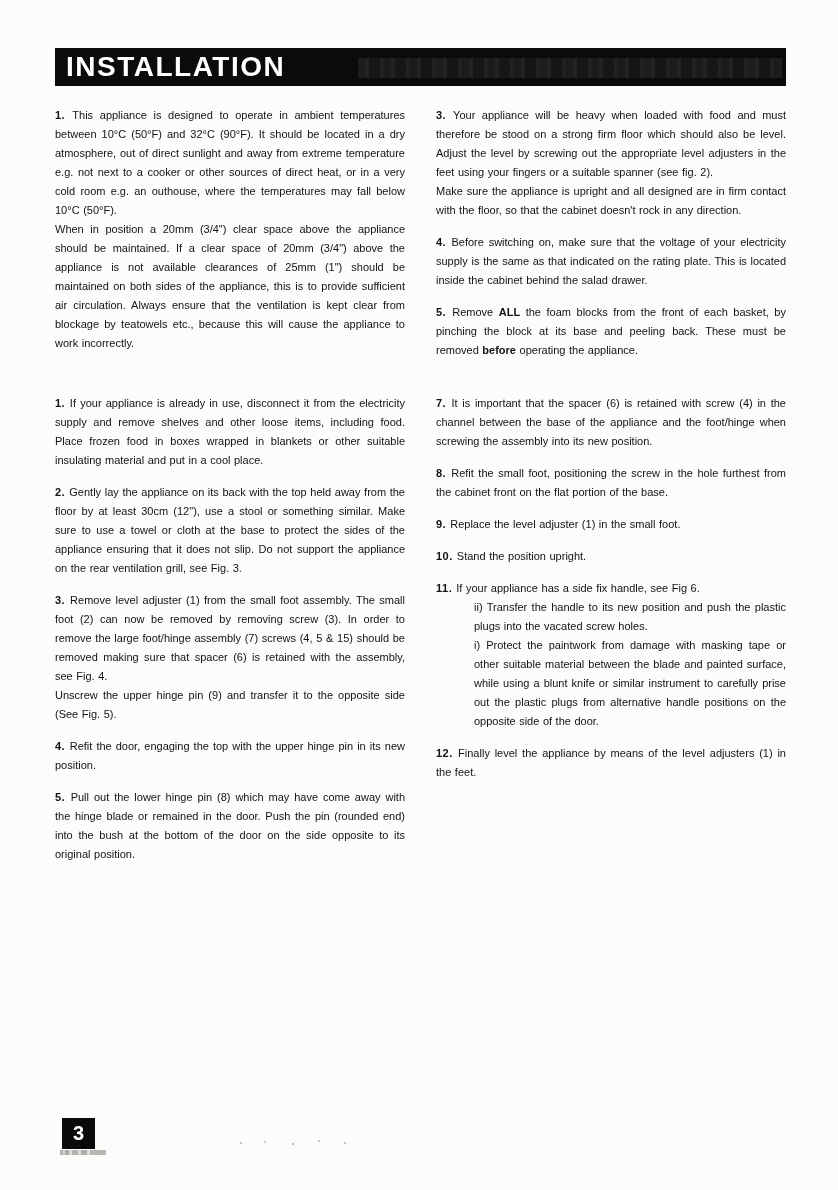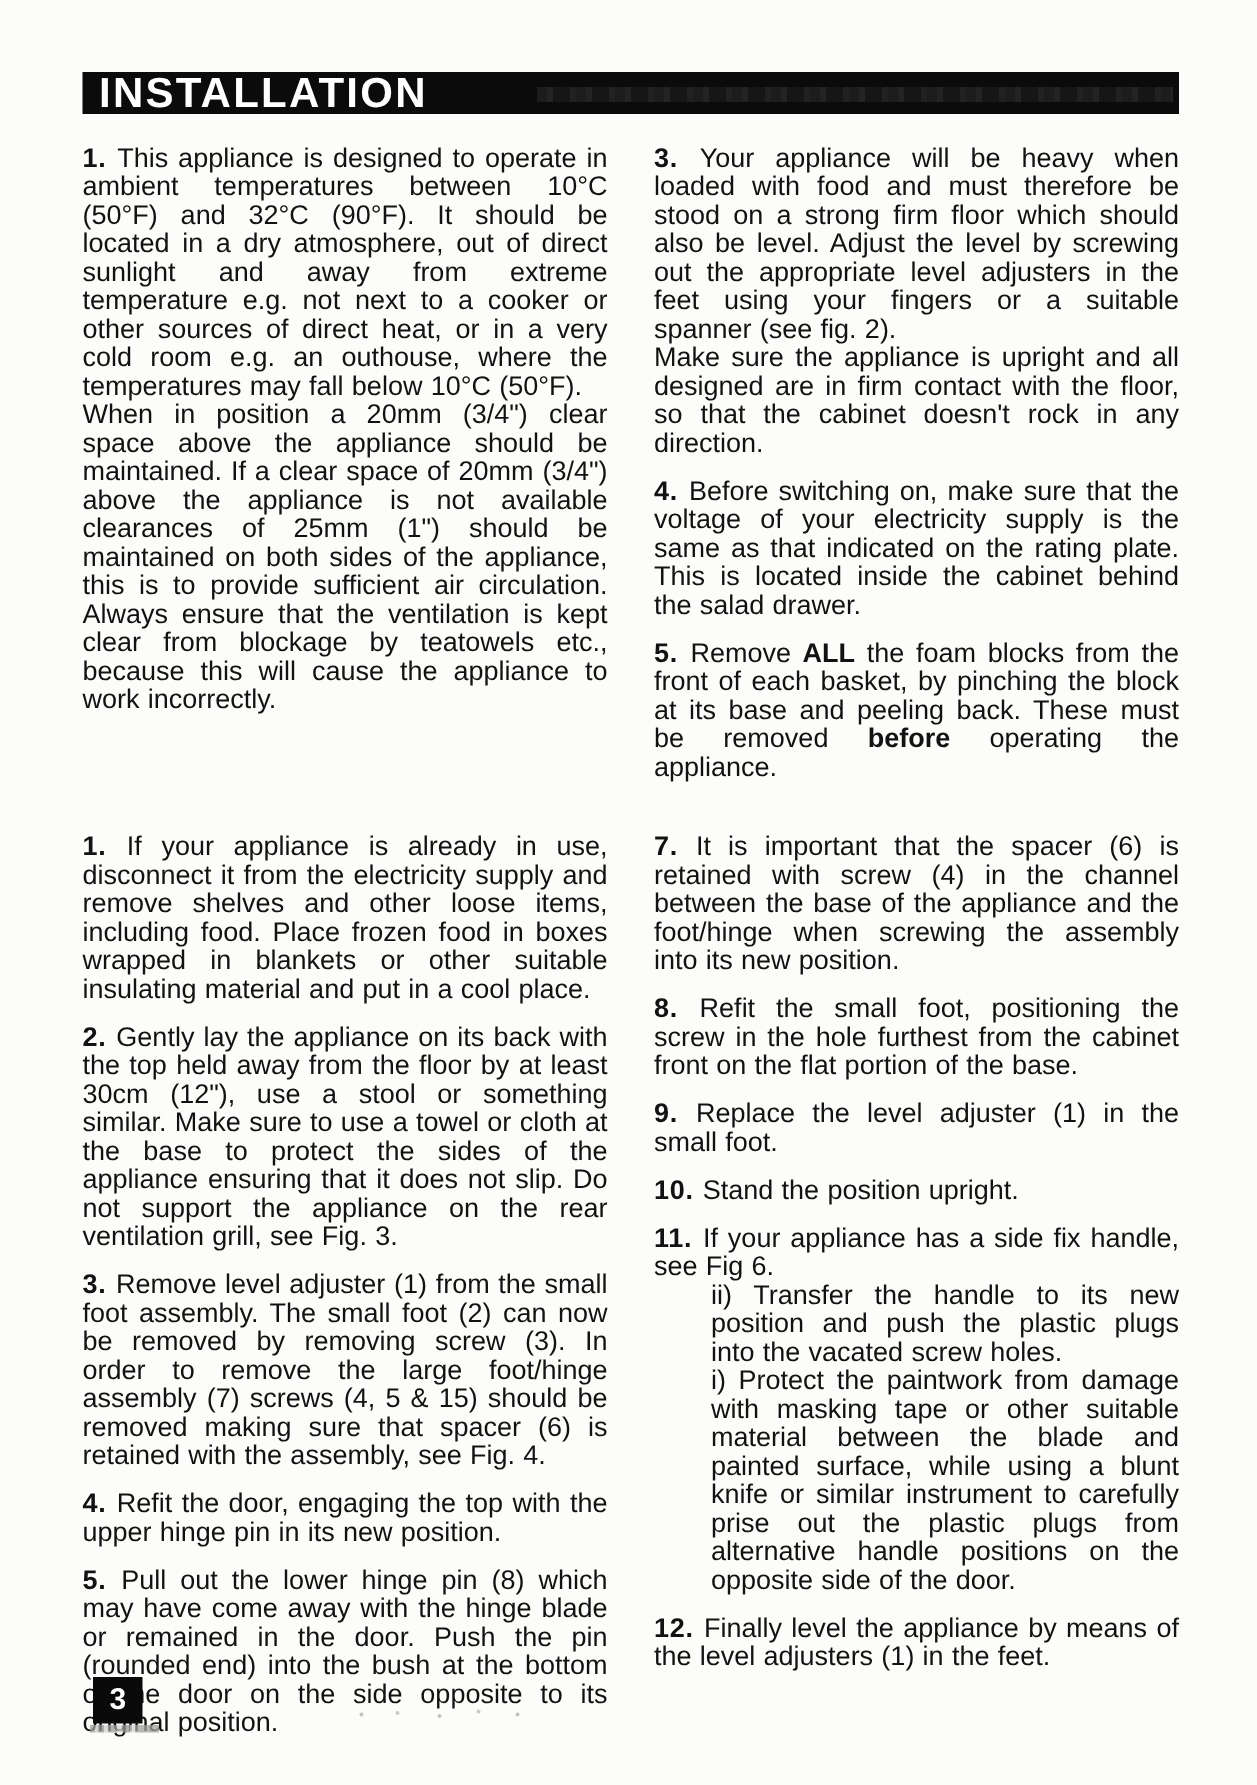--- a/index.html
+++ b/index.html
@@ -4,36 +4,36 @@
 <style>
   * { margin:0; padding:0; box-sizing:border-box; }
   html,body { background:#e9e9e7; }
   .page {
     width:838px; height:1190px; margin:0 auto; position:relative;
     background:#fcfcfa; overflow:hidden;
     font-family:"Liberation Sans", sans-serif; color:#121212;
   }
   .content { position:absolute; left:55px; top:48px; width:731px; }
   .section-bar {
-    background:#0b0b0b; color:#ffffff; height:28px;
+    background:#0b0b0b; color:#ffffff; height:38px;
     display:flex; align-items:center;
     font-weight:bold; font-size:28px; letter-spacing:1.5px;
     padding-left:11px; position:relative; overflow:hidden;
   }
   .section-bar::after {
     content:""; position:absolute; right:4px; top:10px; bottom:8px; width:58%;
     background:repeating-linear-gradient(90deg,
       rgba(180,180,180,0.10) 0 7px, rgba(120,120,120,0.22) 7px 11px,
       rgba(200,200,200,0.06) 11px 22px, rgba(150,150,150,0.16) 22px 26px);
     pointer-events:none;
   }
   .cols { display:flex; gap:31px; margin-top:7px; }
   .col { width:350px; }
   .para {
-    font-size:18px; line-height:19px; text-align:justify;
+    font-size:11px; line-height:19px; text-align:justify;
     margin-top:13px; word-spacing:0.5px;
   }
   .para.cont { margin-top:0; }
   .para.indent { margin-left:38px; margin-top:0; width:312px; }
   .para .num { font-weight:bold; letter-spacing:0.5px; }
   .section-doorreversal { margin-top:21px; }
   .page-number {
     position:absolute; left:62px; top:1118px; width:33px; height:31px;
     background:#0a0a0a; color:#ffffff; font-weight:bold; font-size:20px;
     display:flex; align-items:center; justify-content:center;
@@ -84,20 +84,21 @@
           </div>
       </div>
     </section>
 
     <section class="section section-doorreversal">
       <div class="cols">
         <div class="col">
             <p class="para"><span class="num">1. </span><span>If your appliance is already in use, disconnect it from the electricity supply and remove shelves and other loose items, including food. Place frozen food in boxes wrapped in blankets or other suitable insulating material and put in a cool place.</span></p>
             <p class="para"><span class="num">2. </span><span>Gently lay the appliance on its back with the top held away from the floor by at least 30cm (12"), use a stool or something similar. Make sure to use a towel or cloth at the base to protect the sides of the appliance ensuring that it does not slip. Do not support the appliance on the rear ventilation grill, see Fig. 3.</span></p>
             <p class="para"><span class="num">3. </span><span>Remove level adjuster (1) from the small foot assembly. The small foot (2) can now be removed by removing screw (3). In order to remove the large foot/hinge assembly (7) screws (4, 5 &amp; 15) should be removed making sure that spacer (6) is retained with the assembly, see Fig. 4.</span></p>
+            <p class="para cont"><span>Unscrew the upper hinge pin (9) and transfer it to the opposite side (See Fig. 5).</span></p>
             <p class="para"><span class="num">4. </span><span>Refit the door, engaging the top with the upper hinge pin in its new position.</span></p>
             <p class="para"><span class="num">5. </span><span>Pull out the lower hinge pin (8) which may have come away with the hinge blade or remained in the door. Push the pin (rounded end) into the bush at the bottom of the door on the side opposite to its original position.</span></p>
           </div>
         <div class="col">
             <p class="para"><span class="num">7. </span><span>It is important that the spacer (6) is retained with screw (4) in the channel between the base of the appliance and the foot/hinge when screwing the assembly into its new position.</span></p>
             <p class="para"><span class="num">8. </span><span>Refit the small foot, positioning the screw in the hole furthest from the cabinet front on the flat portion of the base.</span></p>
             <p class="para"><span class="num">9. </span><span>Replace the level adjuster (1) in the small foot.</span></p>
             <p class="para"><span class="num">10. </span><span>Stand the position upright.</span></p>
             <p class="para"><span class="num">11. </span><span>If your appliance has a side fix handle, see Fig 6.</span></p>
             <p class="para indent"><span>ii) Transfer the handle to its new position and push the plastic plugs into the vacated screw holes.</span></p>

